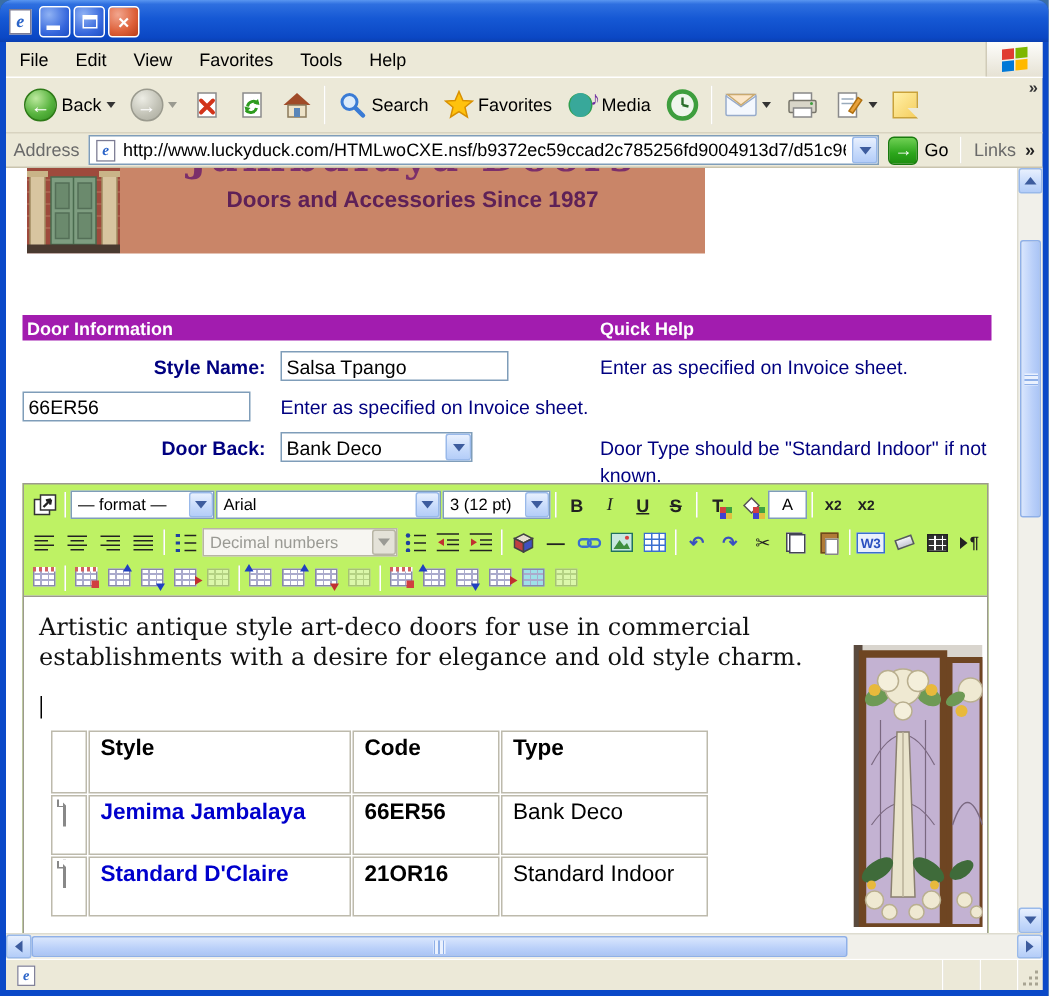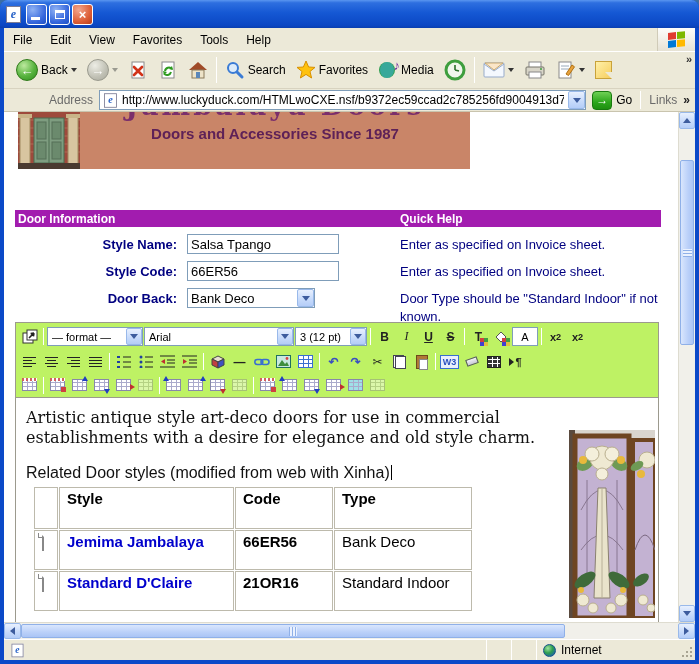--- a/index.html
+++ b/index.html
@@ -52,21 +52,21 @@
   .dd.dim { border-top-color:#9a9a90; }
   .note-ico { width:17px; height:18px; background:linear-gradient(135deg,#FFF0A8,#F6CE5E); border:1px solid #C9A23A;
     position:relative; }
   .note-ico::after { content:""; position:absolute; right:-1px; bottom:-1px; border-style:solid;
     border-width:0 7px 7px 0; border-color:transparent #ECE9D8 transparent transparent; }
   .chev { position:absolute; right:3px; top:1px; font-size:11px; font-weight:bold; color:#333; }
 
   
   .addressbar { height:23px; display:flex; align-items:center; gap:6px; padding:1px 5px;
     border-bottom:1px solid #C9C4AE; font-size:12px; }
-  .addr-label { color:#6A6A6A;margin-left:40px; }
+  .addr-label { color:#6A6A6A; }
   .addr-box { flex:1; height:20px; background:#fff; border:1px solid #7F9DB9;
     display:flex; align-items:center; gap:4px; padding-left:3px; overflow:hidden; }
   .addr-box .ie-doc-icon { transform:scale(.85); }
   .addr-url { flex:1; white-space:nowrap; overflow:hidden; font-size:12px; color:#000; }
   .xp-mini-btn { width:17px; height:18px; flex:none; display:flex; align-items:center; justify-content:center;
     background:linear-gradient(180deg,#E8F0FE,#C6DAFB 60%,#B4CDF8); border:1px solid #99B9EA; border-radius:2px; }
   .tri-dn { width:0;height:0;border-left:4px solid transparent;border-right:4px solid transparent;border-top:5px solid #3D5C9E; }
   .tri-up { width:0;height:0;border-left:4px solid transparent;border-right:4px solid transparent;border-bottom:5px solid #3D5C9E; }
   .tri-lf { width:0;height:0;border-top:4px solid transparent;border-bottom:4px solid transparent;border-right:5px solid #3D5C9E; }
   .tri-rt { width:0;height:0;border-top:4px solid transparent;border-bottom:4px solid transparent;border-left:5px solid #3D5C9E; }
@@ -400,21 +400,20 @@
           <div class="di-header">
             <div class="di-header-left">Door Information</div>
             <div>Quick Help</div>
           </div>
           <div class="di-row">
             <div class="di-label">Style Name:</div>
             <div><input class="di-input" value="Salsa Tpango" style=""></div>
             <div class="di-help">Enter as specified on Invoice sheet.</div>
           </div>
           <div class="di-row">
-            <div class="di-label">Style Code:</div>
             <div><input class="di-input" value="66ER56" style=""></div>
             <div class="di-help">Enter as specified on Invoice sheet.</div>
           </div>
           <div class="di-row">
             <div class="di-label">Door Back:</div>
             <div>
               <div class="di-select">
                 <span class="di-select-value">Bank Deco</span>
                 <div class="xp-mini-btn">
                     <span class="tri-dn"></span>
@@ -543,20 +542,26 @@
                     <rect x="0" y="6" width="3" height="2"></rect>
                     <rect x="0" y="11" width="3" height="2"></rect>
                   </g>
                   <g stroke="#222">
                     <line x1="6" y1="2" x2="14" y2="2"></line>
                     <line x1="6" y1="7" x2="14" y2="7"></line>
                     <line x1="6" y1="12" x2="14" y2="12"></line>
                   </g>
                 </svg>
             </div>
+            <div class="ed-select disabled" style="width:130px">
+              <span class="ed-select-value">Decimal numbers</span>
+              <div class="xp-mini-btn" style="width:16px;height:17px;">
+                  <span class="tri-dn"></span>
+                </div>
+            </div>
             <div class="ed-btn">
               <svg width="14" height="13">
                   <g fill="#2040A0">
                     <circle cx="2" cy="2" r="1.5"></circle>
                     <circle cx="2" cy="7" r="1.5"></circle>
                     <circle cx="2" cy="12" r="1.5"></circle>
                   </g>
                   <g stroke="#222">
                     <line x1="6" y1="2" x2="14" y2="2"></line>
                     <line x1="6" y1="7" x2="14" y2="7"></line>
@@ -724,21 +729,21 @@
             <div class="ed-btn">
                 <span class="mg cyan"></span>
               </div>
             <div class="ed-btn disabled">
                 <span class="mg"></span>
               </div>
           </div>
 
           <div class="ed-content">
             <div class="ed-para">Artistic antique style art-deco doors for use in commercial establishments with a desire for elegance and old style charm.</div>
-            <div class="ed-caption"><span>Related Door styles (modified from web with Xinha)</span><span class="caret"></span></div>
+            <div class="ed-caption"><span class="caret"></span></div>
 
             <table class="ed-table">
               <tbody>
                   <tr>
                 <th class="col-ico"></th>
                 <th class="col-style">Style</th>
                 <th class="col-code">Code</th>
                 <th class="col-type">Type</th>
               </tr>
               <tr>
@@ -840,21 +845,17 @@
     <div class="statusbar">
       <div class="sb-icon-panel">
         <div class="ie-doc-icon" style="transform:scale(.8);">e</div>
       </div>
       <div class="sb-main"></div>
       <div class="sb-sep"></div>
       <div class="sb-small"></div>
       <div class="sb-sep"></div>
       <div class="sb-small"></div>
       <div class="sb-sep"></div>
-      <div class="sb-zone">
-        <span class="globe"></span>
-        <span>Internet</span>
-      </div>
       <div class="grip"></div>
     </div>
 
   </div>
 </div>
 
 </body></html>

